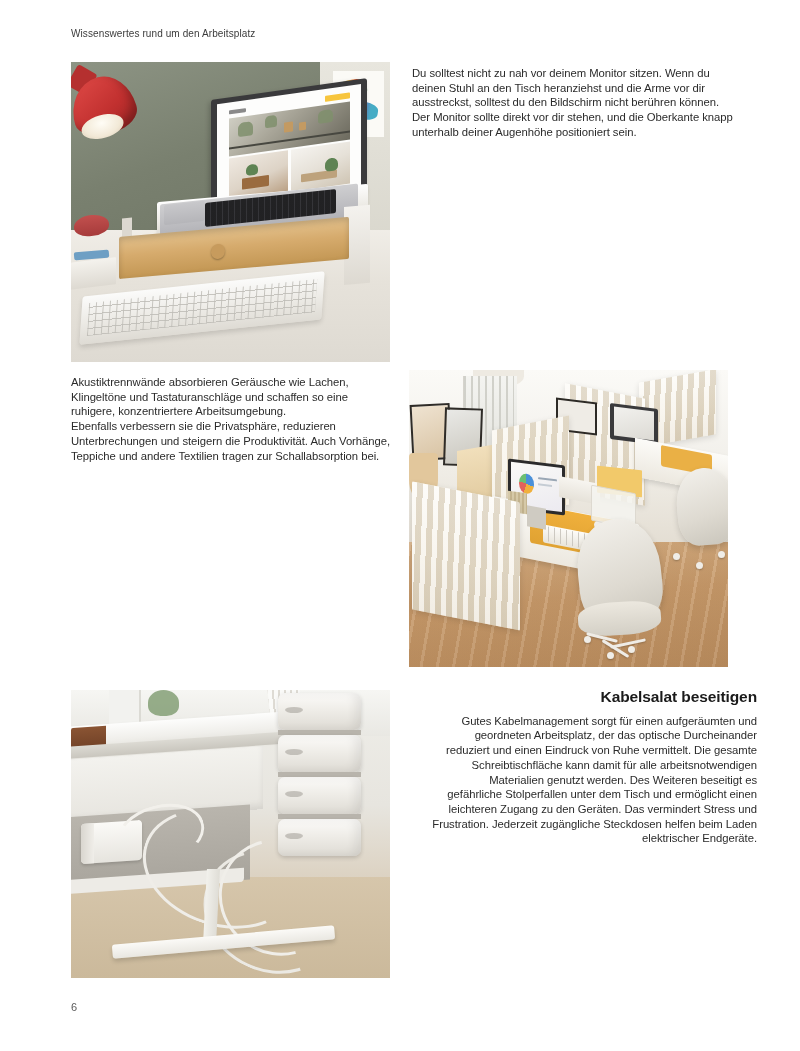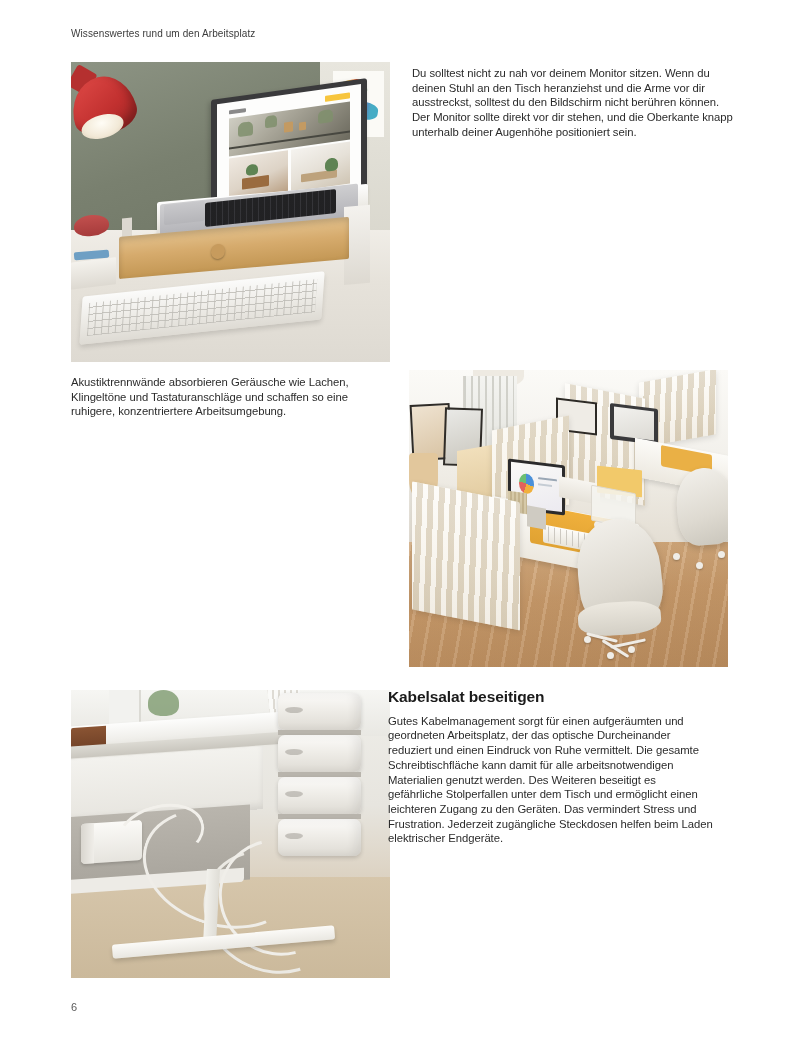--- a/index.html
+++ b/index.html
@@ -73,23 +73,24 @@
 
   .text-block-acoustic {
     position: absolute;
     left: 71px;
     top: 375px;
     width: 320px;
   }
 
   .text-block-cable {
     position: absolute;
-    left: 388px;
+    left: 432px;
     top: 688px;
     width: 325px;
+    text-align: right;
   }
 
   
   .photo {
     position: absolute;
     overflow: hidden;
     background: #e9e7e3;
   }
 
   .photo-monitor-stand {
@@ -931,20 +932,21 @@
 
   <div class="text-block-monitor">
     <div class="article-body">
       <p>Du solltest nicht zu nah vor deinem Monitor sitzen. Wenn du deinen Stuhl an den Tisch heranziehst und die Arme vor dir ausstreckst, solltest du den Bildschirm nicht berühren können. Der Monitor sollte direkt vor dir stehen, und die Oberkante knapp unterhalb deiner Augenhöhe positioniert sein.</p>
     </div>
   </div>
 
   <div class="text-block-acoustic">
     <div class="article-body">
       <p>Akustiktrennwände absorbieren Geräusche wie Lachen, Klingeltöne und Tastaturanschläge und schaffen so eine ruhigere, konzentriertere Arbeitsumgebung.</p>
+      <p>Ebenfalls verbessern sie die Privatsphäre, reduzieren Unterbrechungen und steigern die Produktivität. Auch Vorhänge, Teppiche und andere Textilien tragen zur Schallabsorption bei.</p>
     </div>
   </div>
 
   <div class="photo photo-acoustic-office">
     <div class="photo-inner">
       <div class="p2-bg"></div>
       <div class="p2-backwall"></div>
       <div class="p2-lamp"></div>
       <div class="p2-window"></div>
       <div class="p2-floor"></div>

